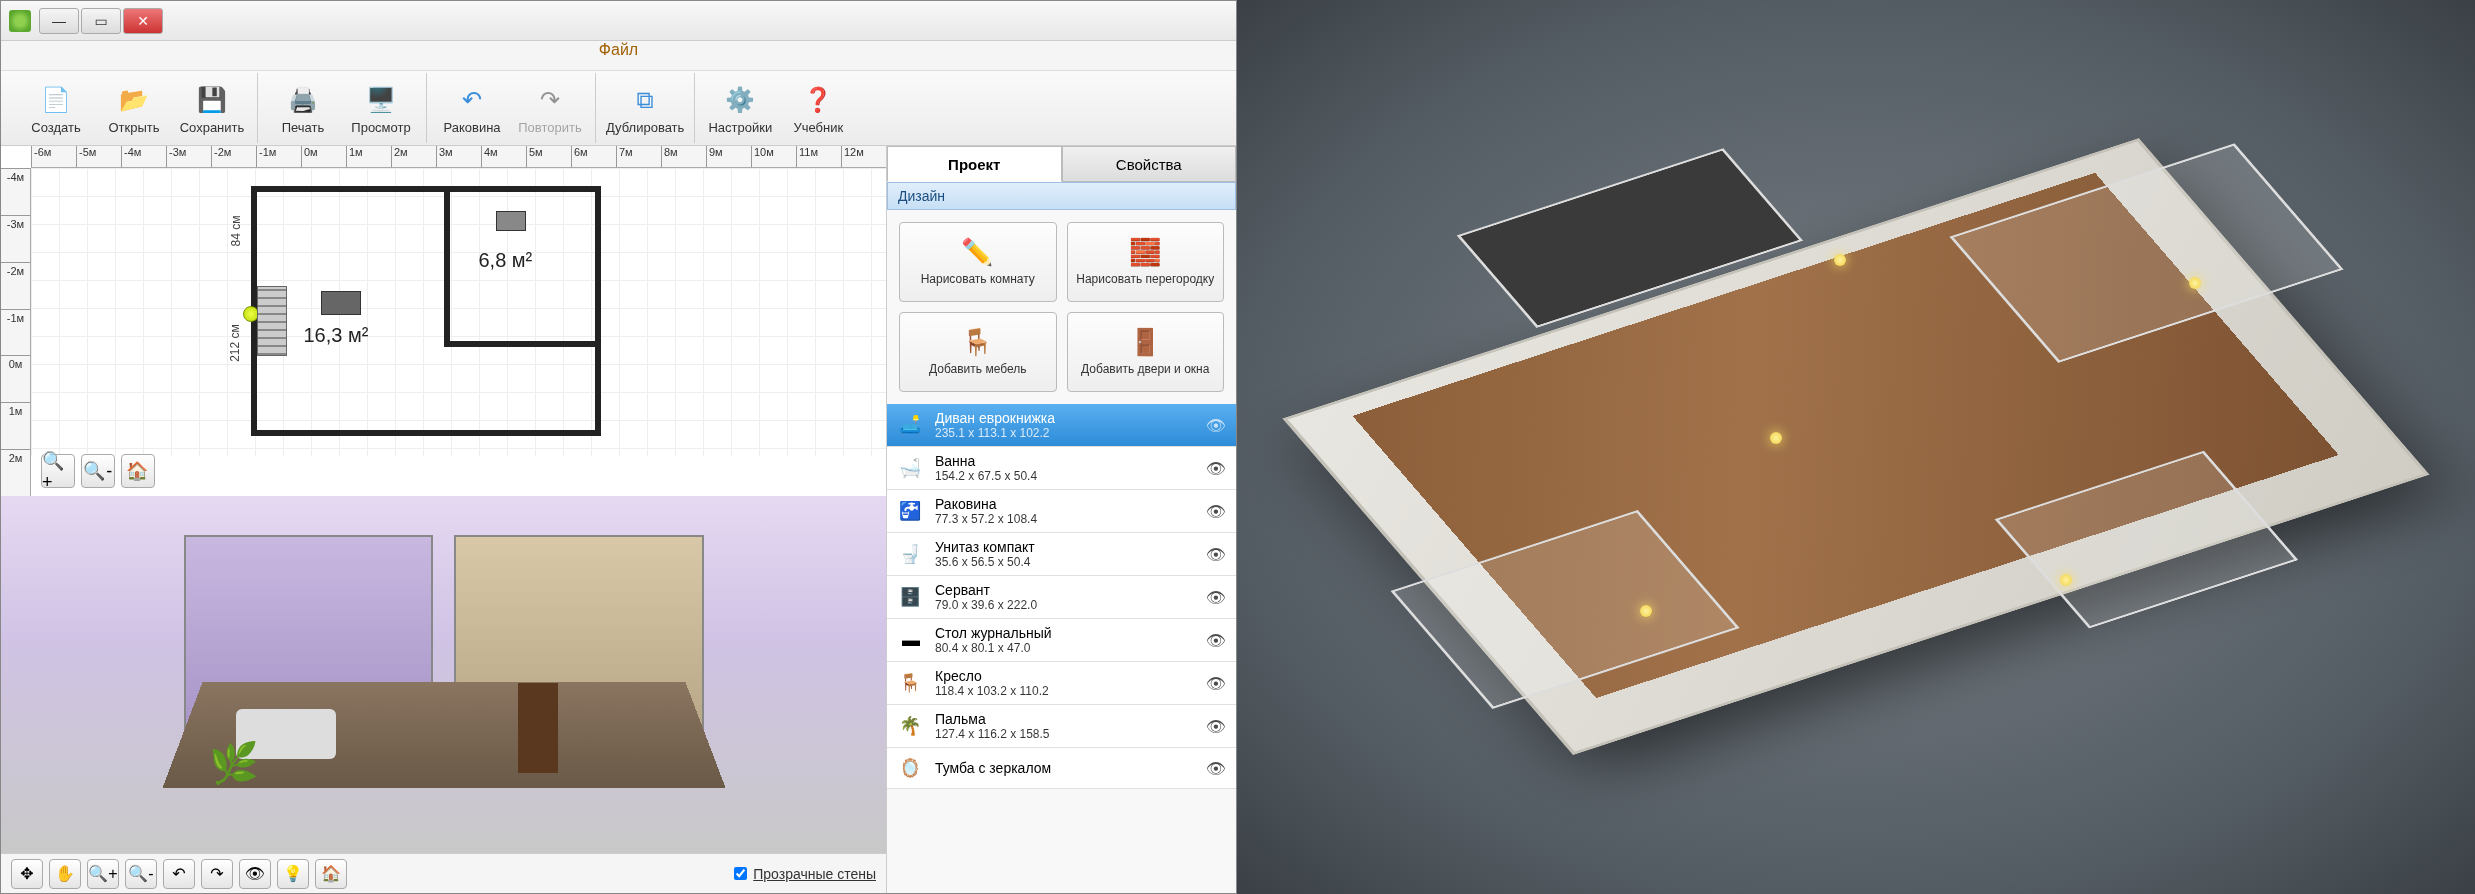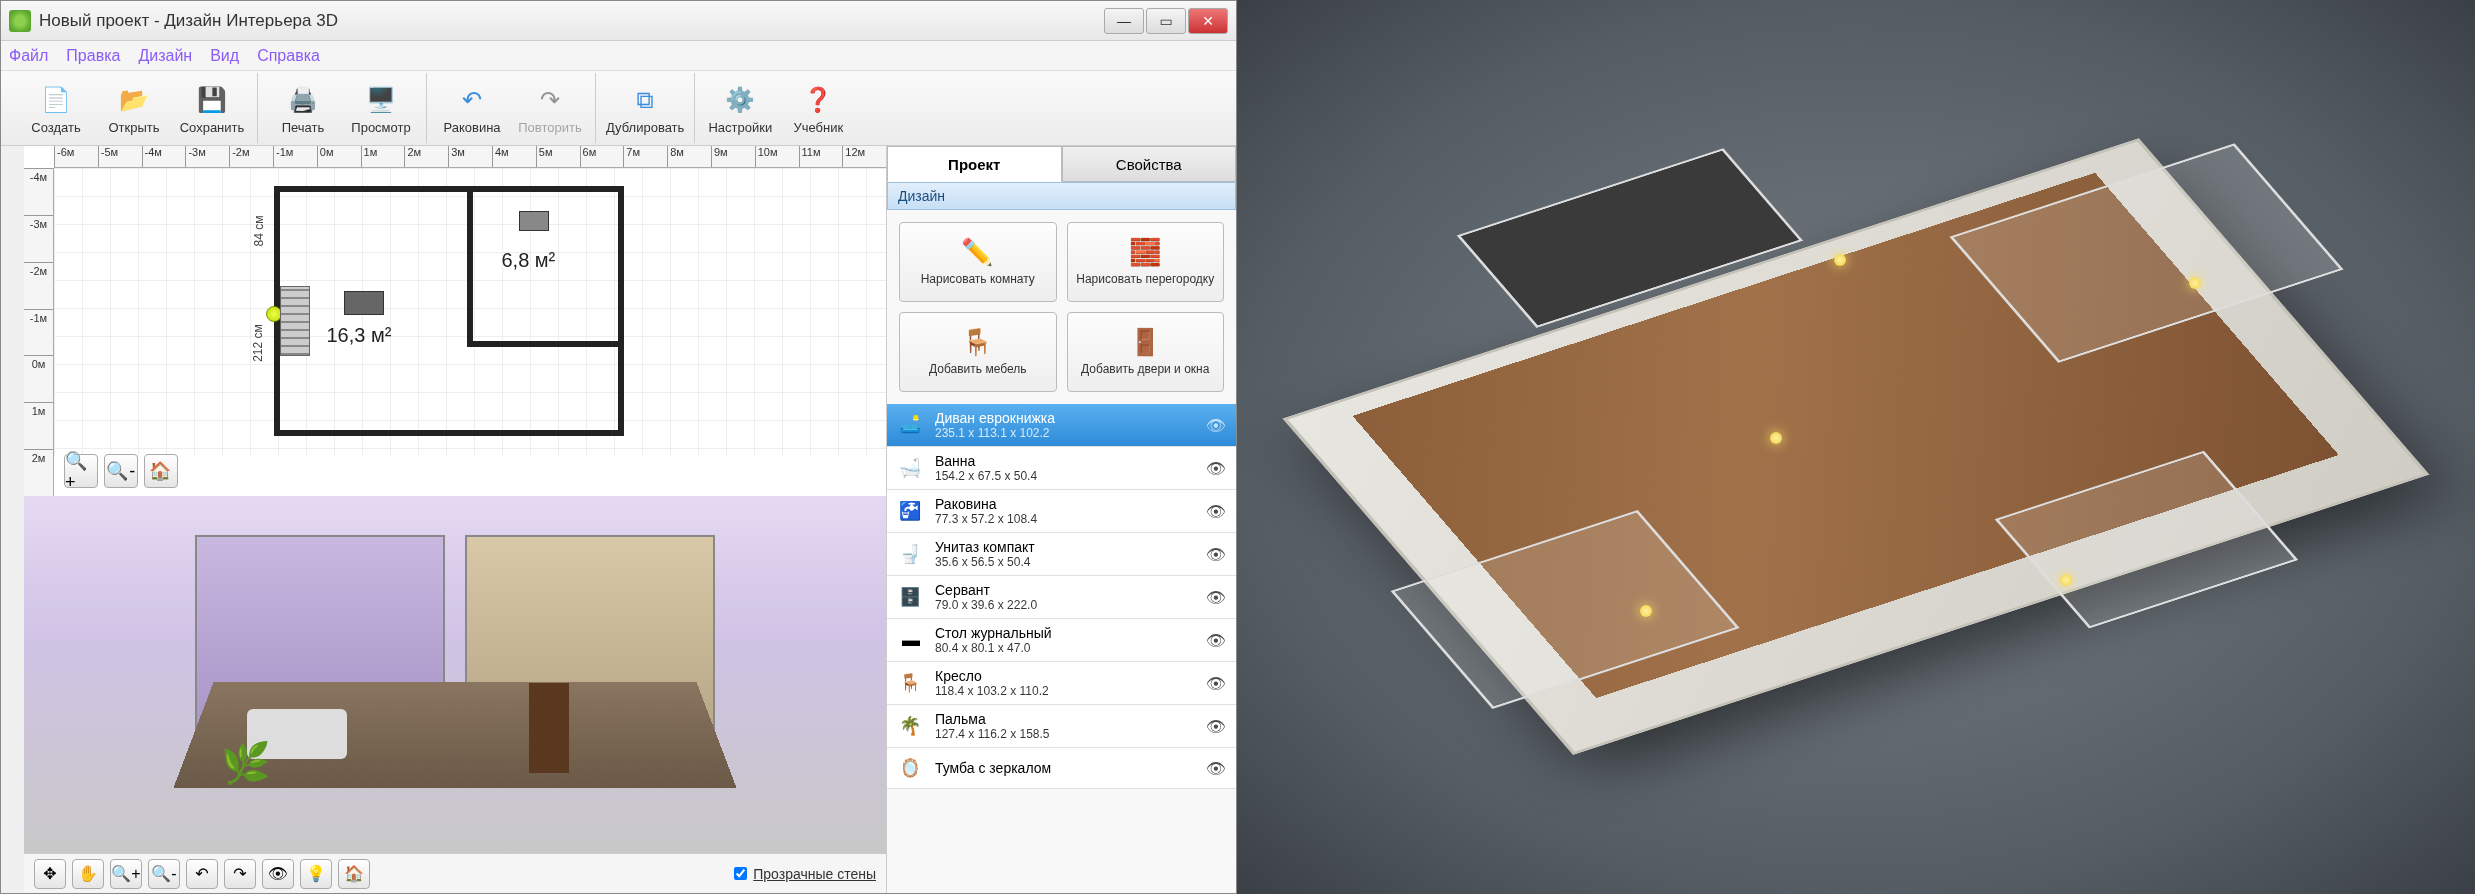--- a/index.html
+++ b/index.html
@@ -10,34 +10,34 @@
 
 
 .titlebar { height: 40px; background: linear-gradient(#f8f8f8, #e8e8e8); display: flex; align-items: center; padding: 0 8px; border-bottom: 1px solid #ccc; }
 .titlebar .app-icon { width: 22px; height: 22px; background: radial-gradient(circle, #8fd14f 30%, #5ca82f 70%); border-radius: 3px; margin-right: 8px; }
 .titlebar .title { font-size: 17px; color: #333; flex: 1; }
 .winbtns { display: flex; gap: 2px; }
 .winbtn { width: 40px; height: 26px; background: linear-gradient(#f5f5f5,#dcdcdc); border: 1px solid #aaa; border-radius: 3px; display: flex; align-items: center; justify-content: center; font-size: 14px; color: #333; cursor: pointer; }
 .winbtn.close { background: linear-gradient(#e77,#c33); color: #fff; }
 
 
-.menubar { height: 30px; background: #f5f5f5; display: flex; align-items: center; padding: 0 8px; gap: 18px; font-size: 16px; color: #8b5cf6; border-bottom: 1px solid #ddd; }
+.menubar { height: 30px; background: #f5f5f5; display: flex; align-items: center; padding: 0 8px; gap: 18px; font-size: 16px; color: #a16207; border-bottom: 1px solid #ddd; flex-direction: column; }
 .menubar span { cursor: pointer; }
 
 
 .toolbar { height: 75px; background: linear-gradient(#fafafa,#ececec); display: flex; align-items: center; padding: 0 10px; border-bottom: 1px solid #ccc; }
 .tbgroup { display: flex; gap: 8px; padding: 0 10px; border-right: 1px solid #ccc; height: 70px; align-items: center; }
 .tbgroup:last-child { border-right: none; }
 .tbitem { display: flex; flex-direction: column; align-items: center; gap: 2px; cursor: pointer; min-width: 70px; }
 .tbitem .ticon { width: 36px; height: 36px; border-radius: 4px; display: flex; align-items: center; justify-content: center; font-size: 24px; }
 .tbitem .tlabel { font-size: 13px; color: #333; }
 .tbitem.disabled { opacity: 0.4; }
 
 
-.workspace { flex: 1; display: flex; overflow: hidden; padding-left: 23px; }
+.workspace { flex: 1; display: flex; overflow: hidden; }
 .canvas-area { flex: 1; display: flex; flex-direction: column; background: #fff; }
 
 .plan2d { height: 350px; position: relative; background: #fff; overflow: hidden; }
 .ruler-h { position: absolute; top: 0; left: 30px; right: 0; height: 22px; background: #f5f5f5; border-bottom: 1px solid #aaa; display: flex; font-size: 11px; color: #333; }
 .ruler-h .tick { flex: 1; border-left: 1px solid #999; padding-left: 2px; }
 .ruler-v { position: absolute; top: 22px; left: 0; width: 30px; bottom: 0; background: #f5f5f5; border-right: 1px solid #aaa; display: flex; flex-direction: column; font-size: 11px; color: #333; }
 .ruler-v .tick { flex: 1; border-top: 1px solid #999; padding-top: 2px; text-align: center; }
 .plan-grid { position: absolute; top: 22px; left: 30px; right: 0; bottom: 40px; background-image: linear-gradient(#eee 1px, transparent 1px), linear-gradient(90deg, #eee 1px, transparent 1px); background-size: 28px 28px; }
 .floorplan { position: absolute; top: 40px; left: 250px; width: 350px; height: 250px; }
 .floorplan .wall { position: absolute; background: #222; }
@@ -90,21 +90,20 @@
 .render-room { position: absolute; border: 3px solid #ddd; background: rgba(255,255,255,0.15); transform: rotateX(52deg) rotateZ(-28deg); }
 .lamp { position: absolute; width: 12px; height: 12px; background: radial-gradient(#fff2a0,#f0d040); border-radius: 50%; box-shadow: 0 0 12px #ffe060; }
 </style>
 </head>
 <body>
 
 <div class="left-app">
 
   <div class="titlebar">
     <div class="app-icon"></div>
-    <div class="title">Новый проект - Дизайн Интерьера 3D</div>
     <div class="winbtns">
       <div class="winbtn">—</div>
       <div class="winbtn">▭</div>
       <div class="winbtn close">✕</div>
     </div>
   </div>
 
   <div class="menubar">
     <span>Файл</span>
     <span>Правка</span>

